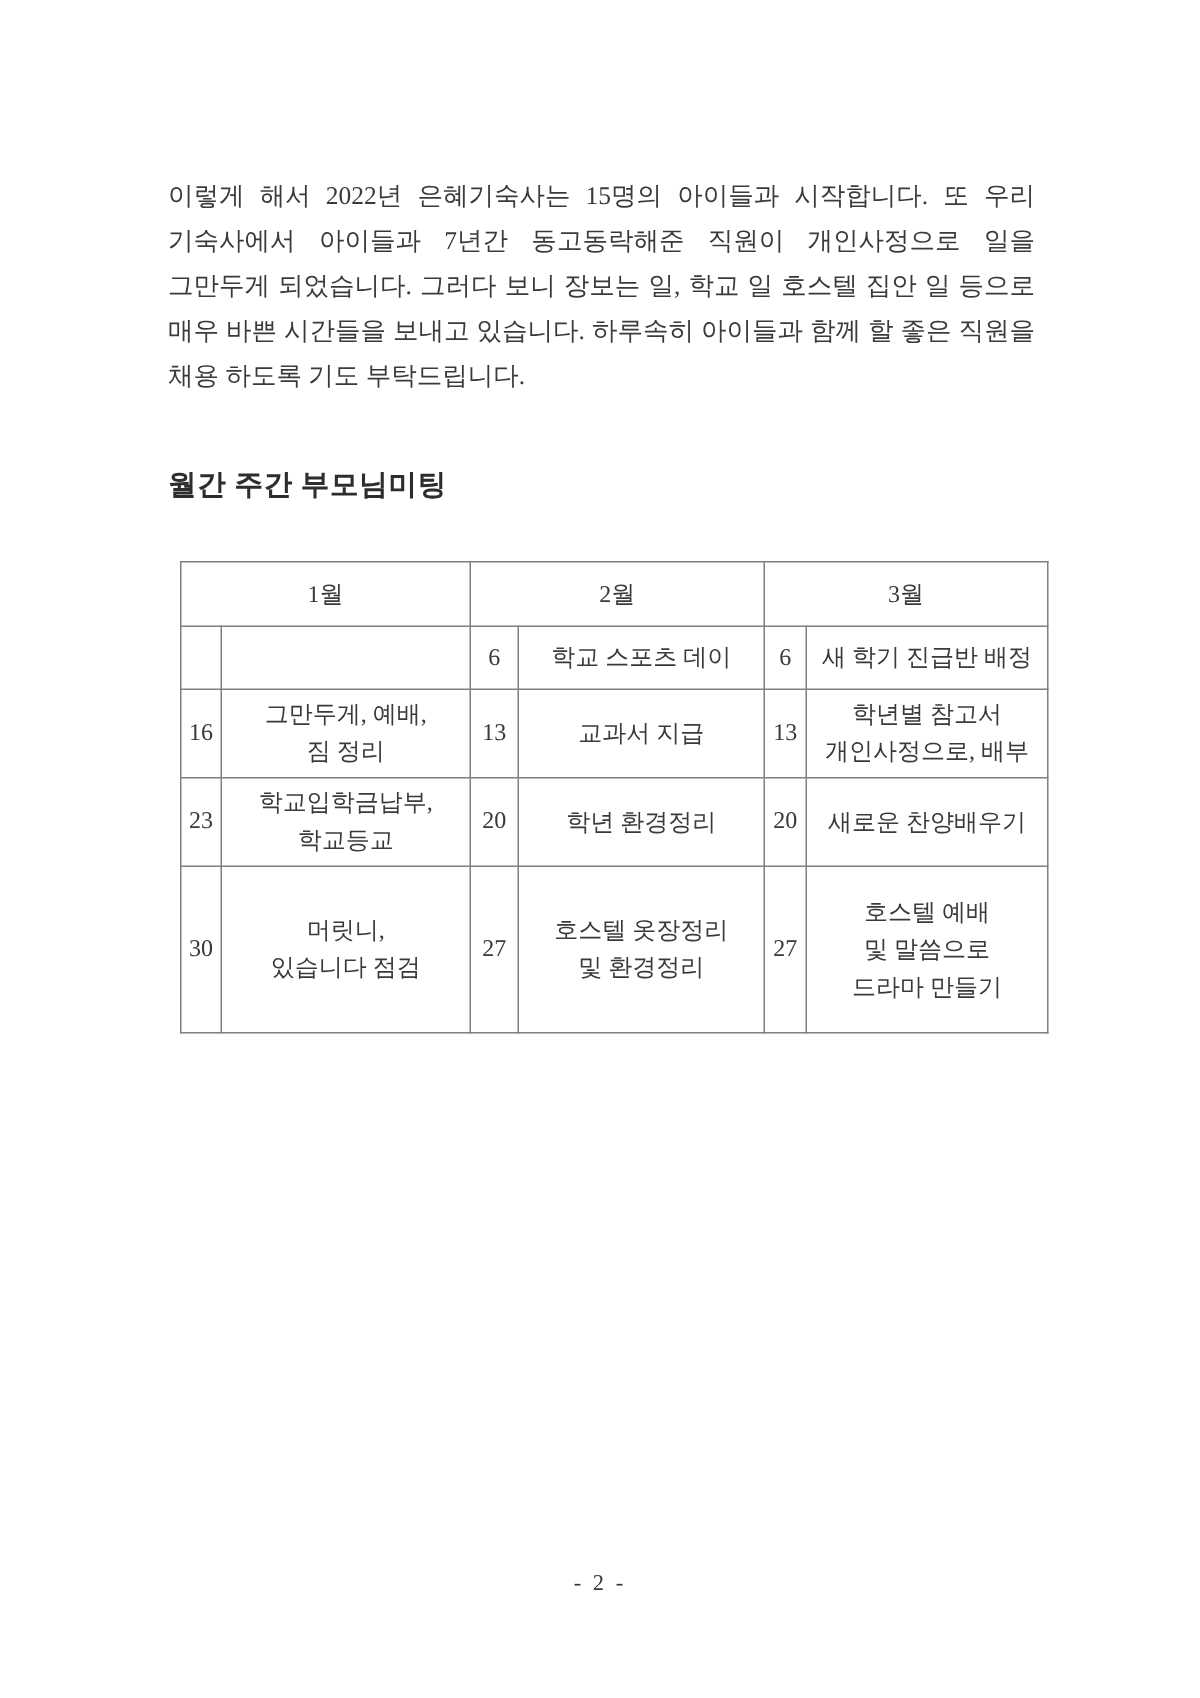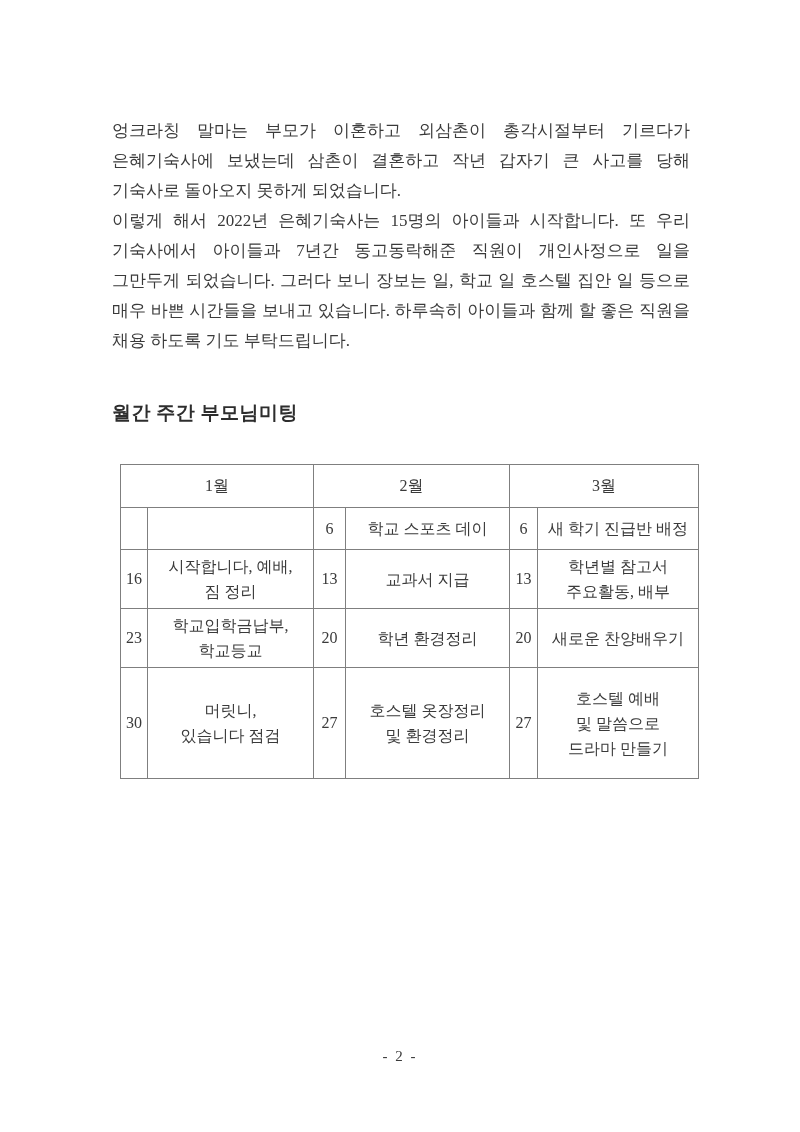--- a/index.html
+++ b/index.html
@@ -74,21 +74,20 @@
     font-size: 15px;
     letter-spacing: 2px;
     color: #3a3a3a;
   }
 </style>
 </head>
 <body>
 
 <div class="content">
 
-  <p class="body-text">엉크라칭 말마는 부모가 이혼하고 외삼촌이 총각시절부터 기르다가 은혜기숙사에 보냈는데 삼촌이 결혼하고 작년 갑자기 큰 사고를 당해 기숙사로 돌아오지 못하게 되었습니다.</p>
 
   <p class="body-text">이렇게 해서 2022년 은혜기숙사는 15명의 아이들과 시작합니다. 또 우리 기숙사에서 아이들과 7년간 동고동락해준 직원이 개인사정으로 일을 그만두게 되었습니다. 그러다 보니 장보는 일, 학교 일 호스텔 집안 일 등으로 매우 바쁜 시간들을 보내고 있습니다. 하루속히 아이들과 함께 할 좋은 직원을 채용 하도록 기도 부탁드립니다.</p>
 
   <h2 class="section-title">월간 주간 부모님미팅</h2>
 
   <table class="schedule">
     <colgroup>
       <col style="width:27px">
         <col style="width:166px">
       <col style="width:32px">
@@ -107,27 +106,27 @@
       <tr class="row-1">
         <td class="date"></td>
         <td class="activity"></td>
         <td class="date">6</td>
         <td class="activity">학교 스포츠 데이</td>
         <td class="date">6</td>
         <td class="activity">새 학기 진급반 배정</td>
       </tr>
       <tr class="row-2">
         <td class="date">16</td>
-        <td class="activity">시작합니다, 예배,
+        <td class="activity">그만두게, 예배,
 짐 정리</td>
         <td class="date">13</td>
         <td class="activity">교과서 지급</td>
         <td class="date">13</td>
         <td class="activity">학년별 참고서
-주요활동, 배부</td>
+개인사정으로, 배부</td>
       </tr>
       <tr class="row-3">
         <td class="date">23</td>
         <td class="activity">학교입학금납부,
 학교등교</td>
         <td class="date">20</td>
         <td class="activity">학년 환경정리</td>
         <td class="date">20</td>
         <td class="activity">새로운 찬양배우기</td>
       </tr>

